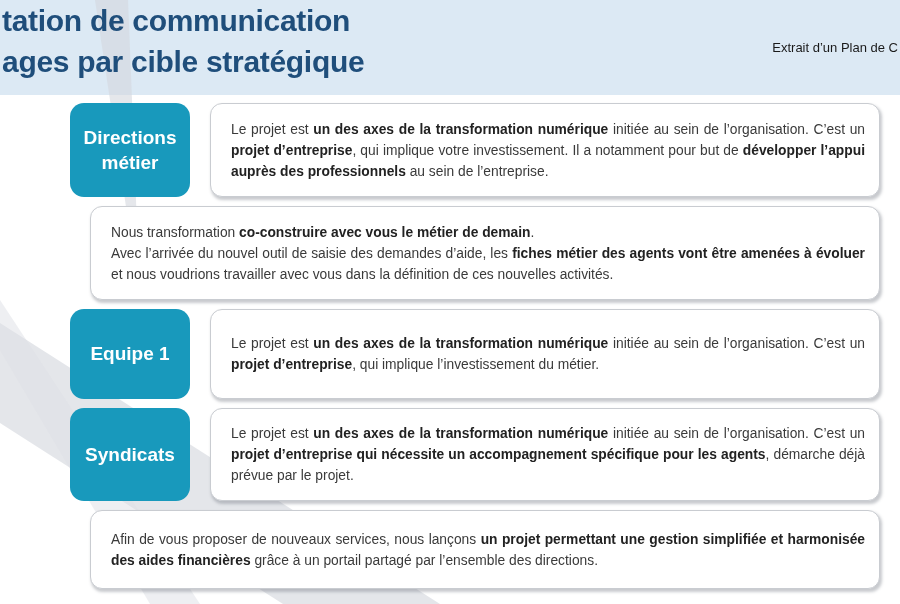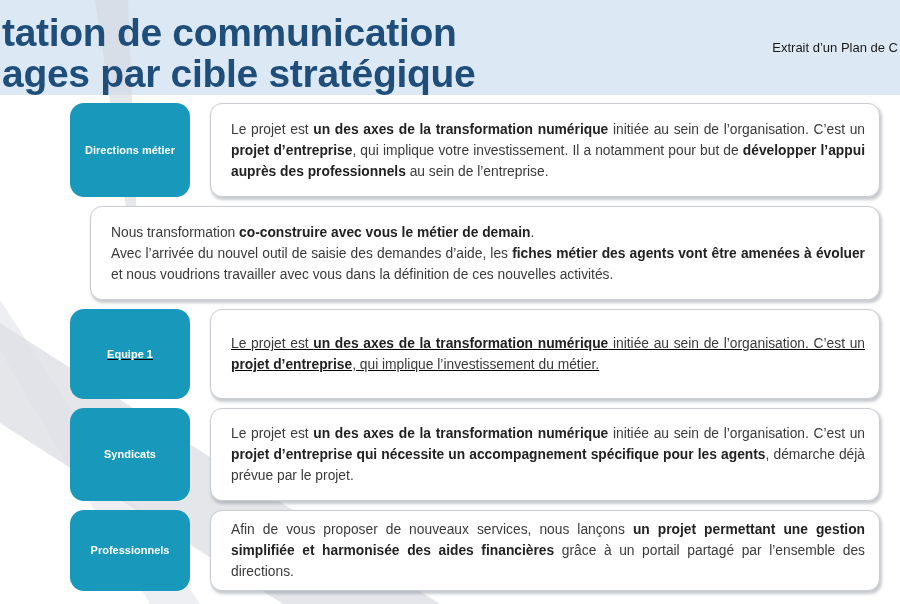--- a/index.html
+++ b/index.html
@@ -8,41 +8,41 @@
     background:#ffffff;
     font-family:"Liberation Sans","DejaVu Sans",sans-serif;
   }
   .slide{position:absolute;inset:0;overflow:hidden;}
   
   .band{position:absolute;left:0;top:0;width:900px;height:95px;background:var(--band,#dce9f4);}
   
   .bg-rays{position:absolute;left:0;top:0;width:900px;height:604px;pointer-events:none;}
   
   .title{
-    position:absolute;left:2px;top:12px;z-index:3;
-    color:var(--titleblue,#1f4e7b);font-weight:700;font-size:39px;line-height:41px;
+    position:absolute;left:2px;top:0;z-index:3;
+    color:var(--titleblue,#1f4e7b);font-weight:700;font-size:30px;line-height:41px;
     letter-spacing:-0.3px;white-space:nowrap;
   }
   
   .note{
     position:absolute;top:40px;right:2px;z-index:3;
     color:#1a1a1a;font-size:13px;white-space:nowrap;
   }
   
   .rows{position:absolute;left:70px;top:103px;width:810px;z-index:3;}
   .row{display:flex;align-items:stretch;margin-bottom:9px;}
   .row:nth-child(1){min-height:94px;}
   .row:nth-child(2){min-height:94px;}
-  .row:nth-child(3){min-height:90px;text-decoration:underline;}
+  .row:nth-child(3){min-height:90px;}
   .row:nth-child(4){min-height:93px;}
   .row:nth-child(5){min-height:79px;margin-bottom:0;}
   .label{
     flex:0 0 120px;background:var(--teal,#1899bc);border-radius:14px;
-    display:flex;align-items:center;justify-content:center;
-    color:#ffffff;font-weight:700;font-size:11px;line-height:1.32;
+    display:flex;align-items:center;justify-content:center;text-align:center;
+    color:#ffffff;font-weight:700;font-size:19px;line-height:1.32;
     padding:16px 3px;box-sizing:border-box;
   }
   .bubble{
     flex:1;margin-left:20px;background:#ffffff;
     border:1px solid var(--boxborder,#c9ccd1);border-radius:12px;
     box-shadow:1.5px 2.5px 3px rgba(110,115,125,.38);
     display:flex;align-items:center;
     padding:8px 14px 8px 20px;box-sizing:border-box;
   }
   .bubble p{
@@ -88,19 +88,18 @@
           <p><span>Le projet est </span><b>un des axes de la transformation numérique</b><span> initiée au sein de l’organisation. C’est un </span><b>projet d’entreprise</b><span>, qui implique l’investissement du métier.</span></p>
         </div>
       </div>
       <div class="row">
         <div class="label">Syndicats</div>
         <div class="bubble">
           <p><span>Le projet est </span><b>un des axes de la transformation numérique</b><span> initiée au sein de l’organisation. C’est un </span><b>projet d’entreprise qui nécessite un accompagnement spécifique pour les agents</b><span>, démarche déjà prévue par le projet.</span></p>
         </div>
       </div>
       <div class="row">
-        <div class="label">Professionnels</div>
         <div class="bubble">
           <p><span>Afin de vous proposer de nouveaux services, nous lançons </span><b>un projet permettant une gestion simplifiée et harmonisée des aides financières</b><span> grâce à un portail partagé par l’ensemble des directions.</span></p>
         </div>
       </div>
     </div>
 </div>
 
 </body></html>

